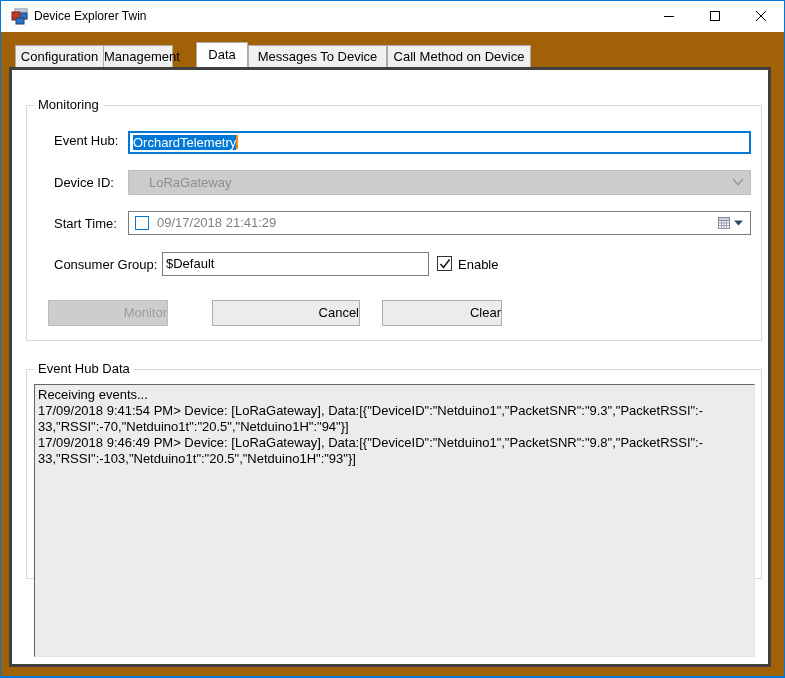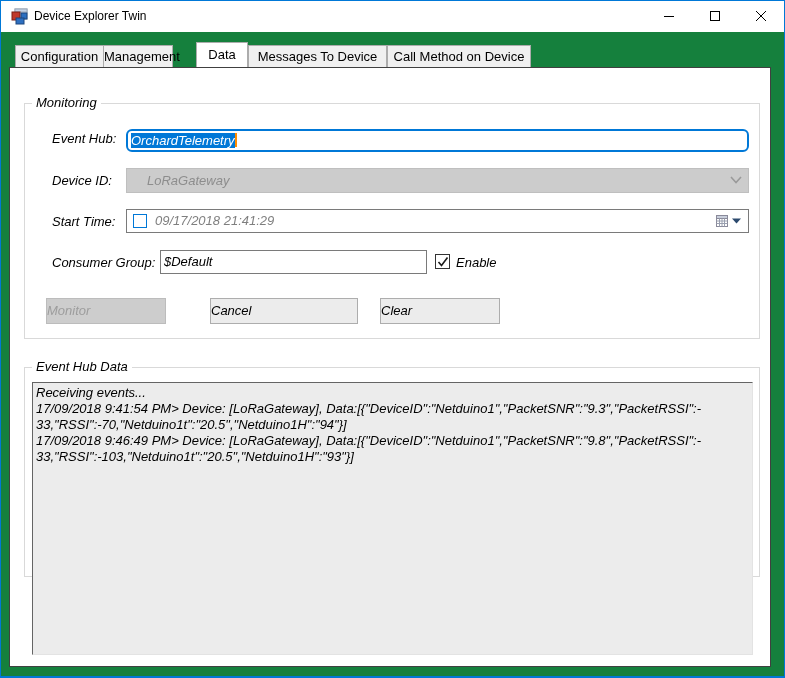--- a/index.html
+++ b/index.html
@@ -1,36 +1,36 @@
 <!DOCTYPE html>
 <html style="--accent: #0078d7;"><head>
 <meta charset="utf-8">
 <style>
   * { margin:0; padding:0; box-sizing:border-box; }
   html,body { background:#ffffff; font-family:"Liberation Sans", sans-serif; }
   .window {
     position:relative; width:785px; height:678px;
-    background:#15803d;
+    background:#a16207;
     border:1px solid var(--accent);
     border-bottom-width:2px;
     overflow:hidden;
   }
   
   .titlebar { position:absolute; left:0; top:0; right:0; height:31px; background:#ffffff; }
   .app-icon { position:absolute; left:10px; top:7px; width:17px; height:17px; }
   .title-text { position:absolute; left:33px; top:8px; font-size:12px; color:#000; white-space:nowrap; }
   .caption-btn { position:absolute; top:0; width:46px; height:31px; display:flex; align-items:center; justify-content:center; background:#ffffff; }
   .caption-btn.min { right:92px; } .caption-btn.max { right:46px; } .caption-btn.close { right:0; }
   
   .tab { position:absolute; background:#f0f0f0; border:1px solid #acacac; border-bottom:none;
          height:22px; top:44px; font-size:13px; color:#000; text-align:center; line-height:21px; }
   .tab.selected { background:#ffffff; height:25px; top:41px; line-height:24px; z-index:3; }
   
   .tabpanel { position:absolute; left:8px; top:66px; width:762px; height:600px;
-              background:#ffffff; border:1px solid #404040;font-style:italic; }
+              background:#ffffff; border:3px solid #404040; }
   
   .groupbox { position:absolute; border:1px solid #d9d9d9; background:#ffffff; }
   .groupbox-label { position:absolute; top:-9px; left:7px; background:#ffffff; padding:0 4px;
                     font-size:13px; color:#000; white-space:nowrap; }
   .fieldlabel { position:absolute; font-size:13px; color:#000; white-space:nowrap; }
   
   .textbox { position:absolute; background:#ffffff; border:1px solid #7a7a7a;
              font-size:13px; color:#000; line-height:21px; padding:0 3px; white-space:nowrap; overflow:hidden; }
   .textbox.focused { border:2px solid var(--accent); line-height:19px; }
   .sel { background:var(--accent); color:#ffffff; }
@@ -39,21 +39,21 @@
               font-size:13px; color:#8d8d8d; line-height:23px; padding:0 20px; }
   .combo-arrow { position:absolute; right:6px; top:7px; }
   .datetimepicker { position:absolute; background:#ffffff; border:1px solid #7a7a7a; }
   .dtp-check { position:absolute; left:6px; top:4px; width:14px; height:14px; background:#fff; border:1px solid var(--accent); }
   .dtp-text { position:absolute; left:28px; top:3px; font-size:13px; color:#7f7f7f; white-space:nowrap; }
   .dtp-drop { position:absolute; right:3px; top:2px; width:30px; height:18px; display:flex; align-items:center; gap:3px; }
   .checkbox { position:absolute; width:15px; height:15px; background:#fff; border:1px solid #333333; }
   .checkbox .tick { display:none; position:absolute; left:1px; top:1px; }
   .checkbox.checked .tick { display:block; }
   .btn { position:absolute; height:26px; background:#ececec; border:1px solid #adadad;
-         font-size:13px; color:#000; text-align:left; line-height:24px; }
+         font-size:13px; color:#000; text-align:right; line-height:24px; }
   .btn.disabled { background:#cdcdcd; border-color:#bcbcbc; color:#9d9d9d; }
   
   .logarea { position:absolute; background:#ececec;
              border:1px solid; border-color:#646464 #e3e3e3 #e3e3e3 #646464;
              font-size:13px; color:#000; padding:2px 3px; overflow:hidden; }
   .logline { white-space:nowrap; line-height:16px; }
 </style>
 </head>
 <body>
 
@@ -91,21 +91,21 @@
   <div class="tab selected" style="left:195px; width:52px;"><span>Data</span></div>
   <div class="tab" style="left:386px; width:144px;"><span>Call Method on Device</span></div>
   <div class="tab" style="left:247px; width:139px;"><span>Messages To Device</span></div>
 
   <div class="tabpanel">
 
     <div class="groupbox" style="left:14px; top:35px; width:736px; height:236px;">
       <span class="groupbox-label">Monitoring</span>
 
       <span class="fieldlabel" style="left:27px; top:27px;">Event Hub:</span>
-      <div class="textbox focused" style="left:101px; top:25px; width:623px; height:23px;border-radius:6px;">
+      <div class="textbox focused" style="left:101px; top:25px; width:623px; height:23px;">
         <span class="sel">OrchardTelemetry</span><span class="caret"></span>
       </div>
 
       <span class="fieldlabel" style="left:27px; top:69px;">Device ID:</span>
       <div class="combobox" style="left:101px; top:64px; width:623px; height:25px;">
         <span>LoRaGateway</span>
         <svg class="combo-arrow" width="12" height="8" viewBox="0 0 12 8">
             <polyline points="1,1 6,6.5 11,1" fill="none" stroke="#9a9a9a" stroke-width="1.6"></polyline>
           </svg>
       </div>

